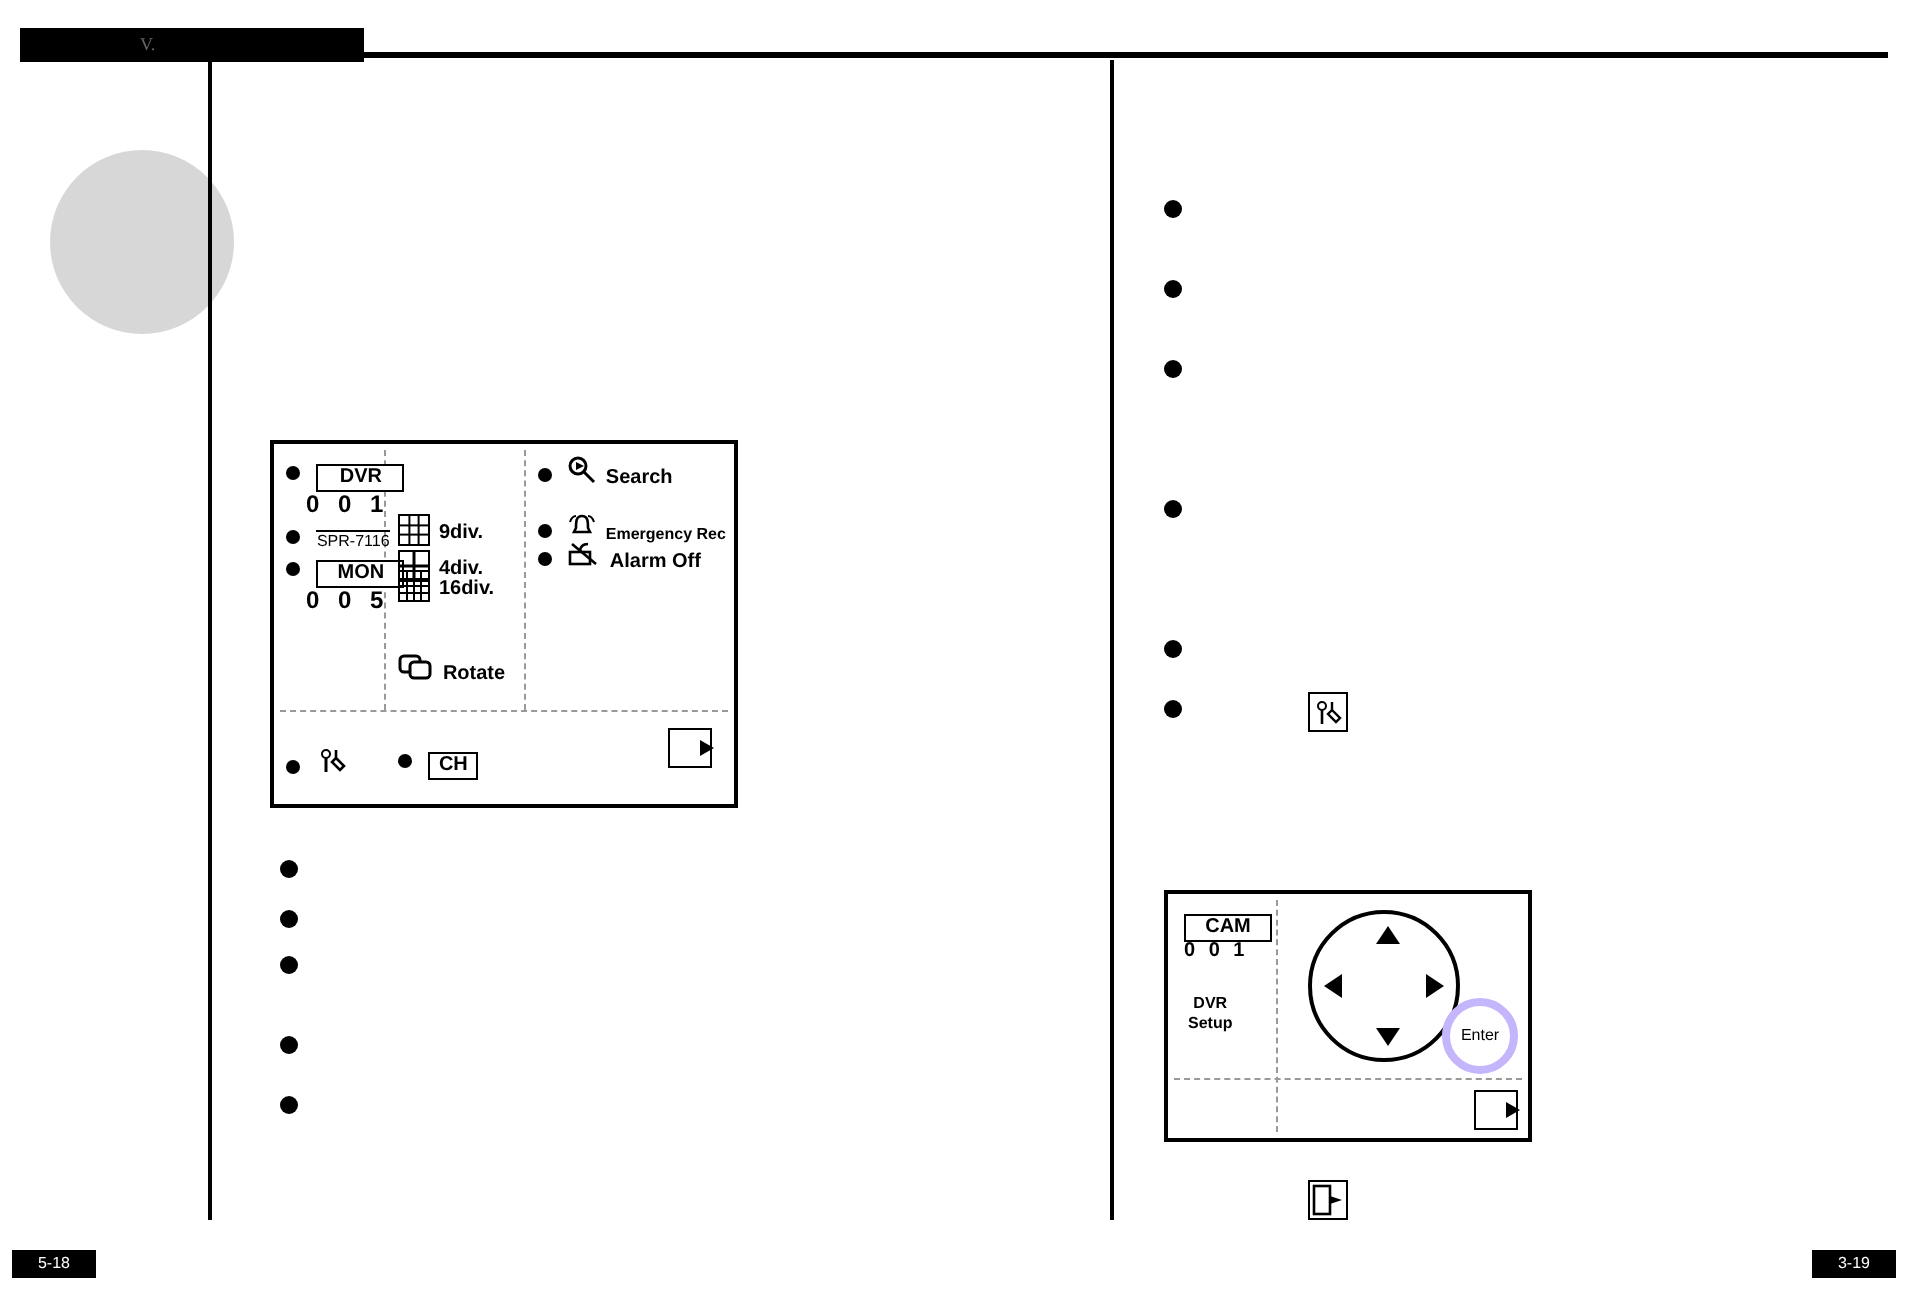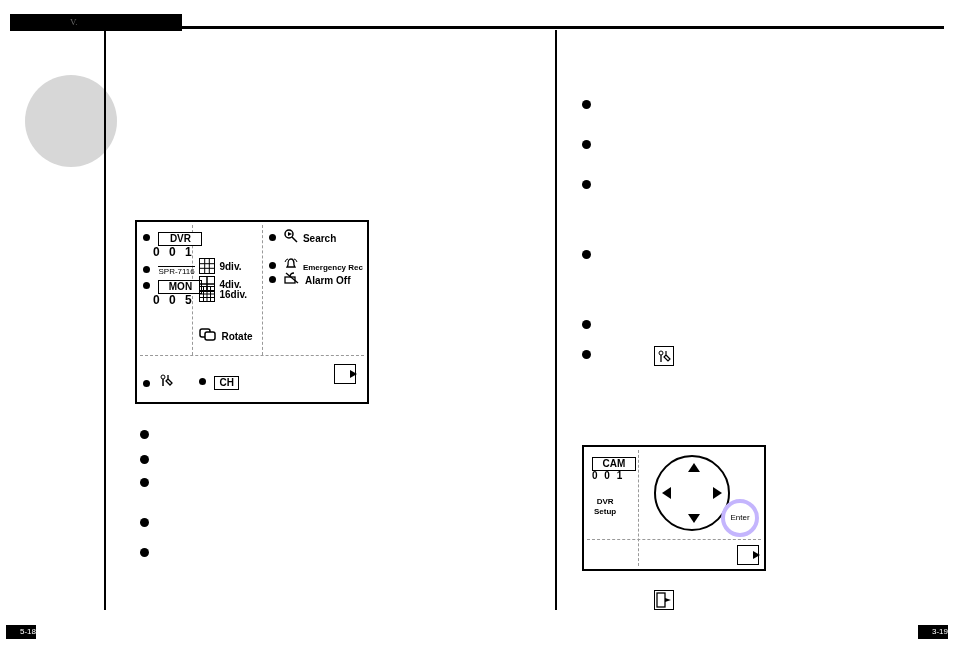--- a/index.html
+++ b/index.html
@@ -9,21 +9,21 @@
   .toptab { position:absolute; left:10px; top:14px; height:17px; width:172px; background:#000; }
   .toptab-text { position:absolute; left:70px; top:17px; color:#666; font-size:9px; font-family:serif; }
   
   .ten-circle { position:absolute; left:25px; top:75px; width:92px; height:92px; border-radius:50%; background:#d7d7d7; }
   .ten-text { position:absolute; left:34px; top:82px; font:bold 58px/1 Arial; color:#fff; }
   
   .left-vline { position:absolute; left:104px; top:30px; width:2px; height:580px; background:#000; }
   
   .mid-vline { position:absolute; left:555px; top:30px; width:2px; height:580px; background:#000; }
   
-  .corner-l, .corner-r { position:absolute; bottom:14px; width:30px; height:14px; background:#000; color:#fff; font-size:8px; text-align:right; line-height:14px; }
+  .corner-l, .corner-r { position:absolute; bottom:14px; width:42px; height:14px; background:#000; color:#fff; font-size:8px; text-align:center; line-height:14px; }
   .corner-l { left:6px; }
   .corner-r { right:6px; }
   
   .panel { position:absolute; left:135px; top:220px; width:230px; height:180px; border:2px solid #000; background:#fff; }
   .panel .vdash1 { position:absolute; left:55px; top:3px; width:1px; height:130px; border-left:1px dashed #999; }
   .panel .vdash2 { position:absolute; left:125px; top:3px; width:1px; height:130px; border-left:1px dashed #999; }
   .panel .hdash  { position:absolute; left:3px; top:133px; right:3px; height:1px; border-top:1px dashed #999; }
   .panel .botrow { position:absolute; left:0; right:0; bottom:2px; height:42px; }
   .tag { display:inline-block; border:1px solid #000; font:bold 10px/1 Arial; padding:1px 4px; background:#fff; }
   .tag-wide { width:34px; text-align:center; }

